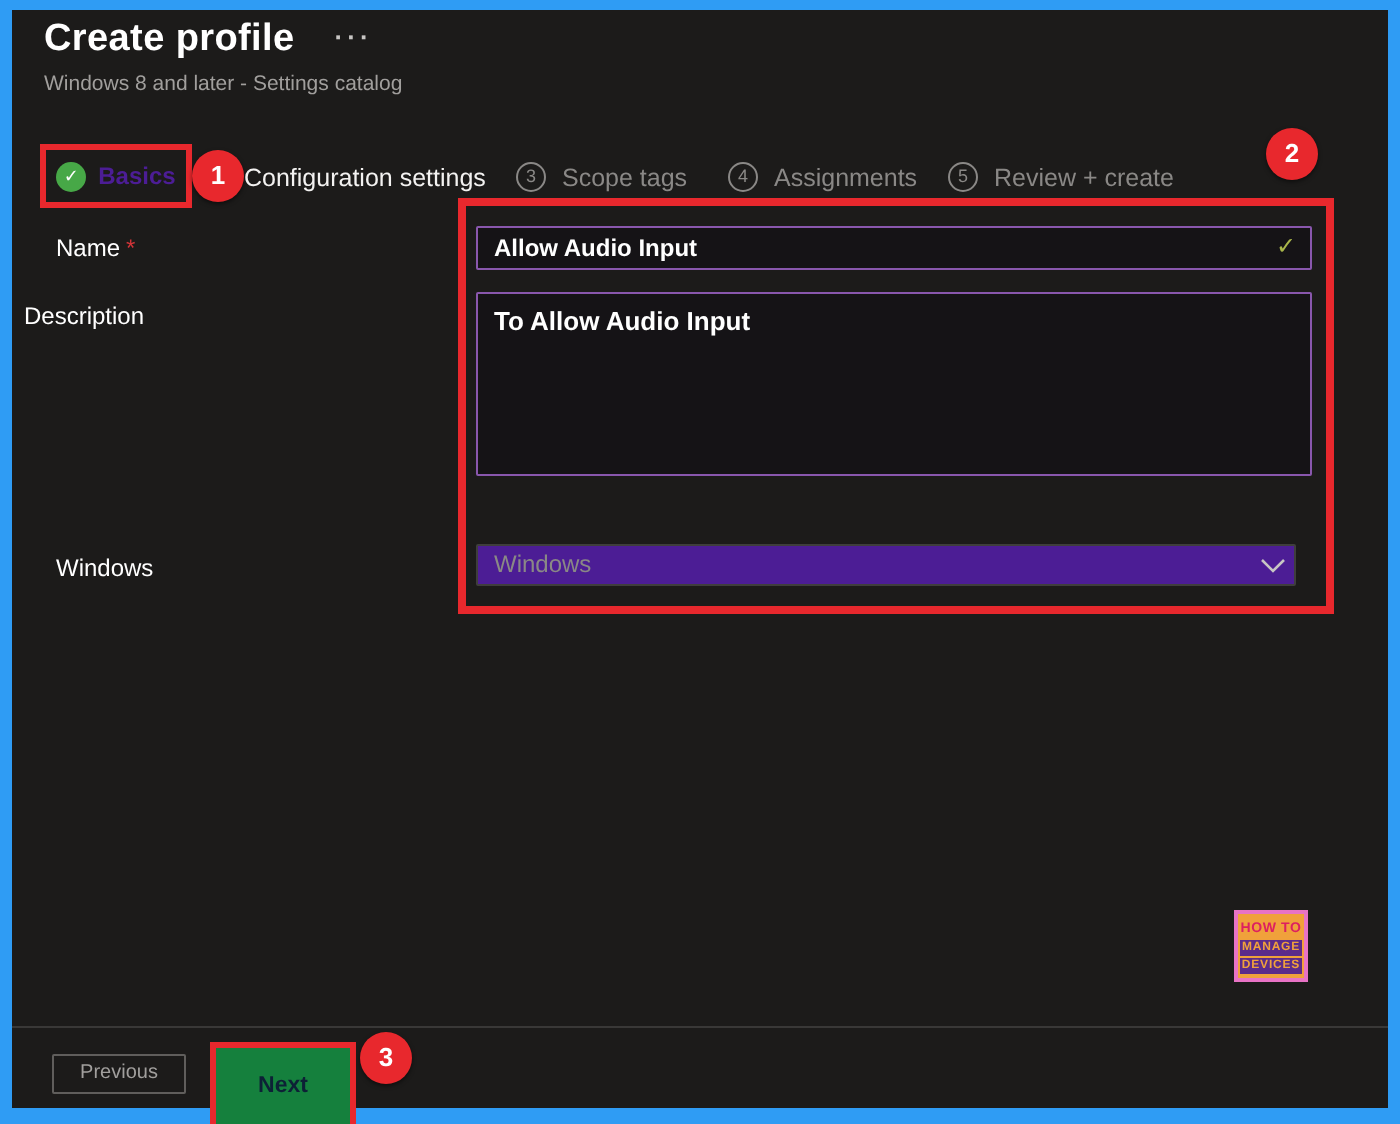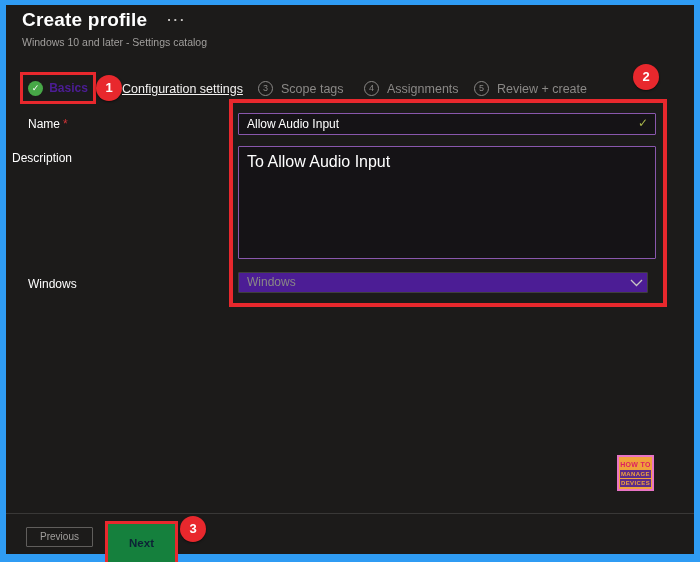--- a/index.html
+++ b/index.html
@@ -28,21 +28,21 @@
   .step-check-circle {
     width:15px; height:15px; border-radius:50%; background:#47a847;
     color:#fff; font-size:9px; line-height:15px; text-align:center; font-weight:bold; flex:0 0 auto;
   }
   .basics-label { font-size:12px; font-weight:bold; color:#4c1d95; }
   .tab { display:flex; align-items:center; gap:8px; font-size:12.5px; color:#8a8886; }
   .tab .numcircle {
     width:15px; height:15px; border-radius:50%; border:1px solid #8a8886;
     font-size:9px; line-height:13px; text-align:center; color:#8a8886; flex:0 0 auto;
   }
-  .tab-config { left:122px; top:82px; font-size:12.5px; color:#f3f2f1;text-decoration:underline; }
+  .tab-config { left:122px; top:82px; font-size:12.5px; color:#f3f2f1; }
   .tab-scope { left:258px; top:81px; }
   .tab-assign { left:364px; top:81px; }
   .tab-review { left:474px; top:81px; }
 
   
   .badge {
     width:26px; height:26px; border-radius:50%; background:#e8282d;
     color:#fff; font-size:13px; font-weight:bold; text-align:center; line-height:26px;
     box-shadow:0 1px 2px rgba(0,0,0,0.5);
   }
@@ -58,28 +58,28 @@
   .field-label { font-size:12px; color:#ffffff; }
   .req { color:#d13438; margin-left:3px; }
   .lbl-name { left:28px; top:117px; }
   .lbl-desc { left:12px; top:151px; }
   .lbl-platform { left:28px; top:277px; }
 
   .name-input {
     left:238px; top:113px; width:418px; height:22px;
     background:#151316; border:1px solid #8957ad; border-radius:1px;
     color:#ffffff; font-size:12px; padding:0 24px 0 8px;
-    font-family:"Liberation Sans","DejaVu Sans",sans-serif; outline:none;
+    font-family:"Liberation Sans","DejaVu Sans",sans-serif; outline:none;font-weight:bold;
   }
   .name-valid { left:638px; top:116px; color:#a9b64b; font-size:12px; font-weight:bold; }
   .desc-area {
-    left:238px; top:146px; width:418px; height:113px;
+    left:238px; top:146px; width:418px; height:92px;
     background:#151316; border:1px solid #8957ad; border-radius:1px;
-    color:#ffffff; font-size:16px; padding:6px 8px; resize:none;
-    font-family:"Liberation Sans","DejaVu Sans",sans-serif; outline:none;
+    color:#ffffff; font-size:13px; padding:6px 8px; resize:none;
+    font-family:"Liberation Sans","DejaVu Sans",sans-serif; outline:none;font-weight:bold;
   }
   .platform-select {
     left:238px; top:272px; width:410px; height:21px;
     background:#4c1d95; border:1px solid #3f3e3d; border-radius:1px;
     color:#8a8886; font-size:12px; line-height:19px; padding-left:8px;
     cursor:default;
   }
   .platform-chevron { left:630px; top:279px; }
 
   
@@ -112,21 +112,21 @@
 </style>
 </head>
 <body>
 
 <div class="frame">
   <div class="screen"></div>
 
   <div class="abs page-title">
     <span>Create profile</span><span class="title-ellipsis">···</span>
   </div>
-  <div class="abs subtitle">Windows 10 and later - Settings catalog</div>
+  <div class="abs subtitle">Windows 8 and later - Settings catalog</div>
 
   <div class="abs basics-box">
     <span class="step-check-circle">✓</span>
     <span class="basics-label">Basics</span>
   </div>
   <div class="abs badge badge-1">1</div>
   <div class="abs tab-config">Configuration settings</div>
   <div class="abs tab tab-scope">
     <span class="numcircle">3</span>
     <span>Scope tags</span>

